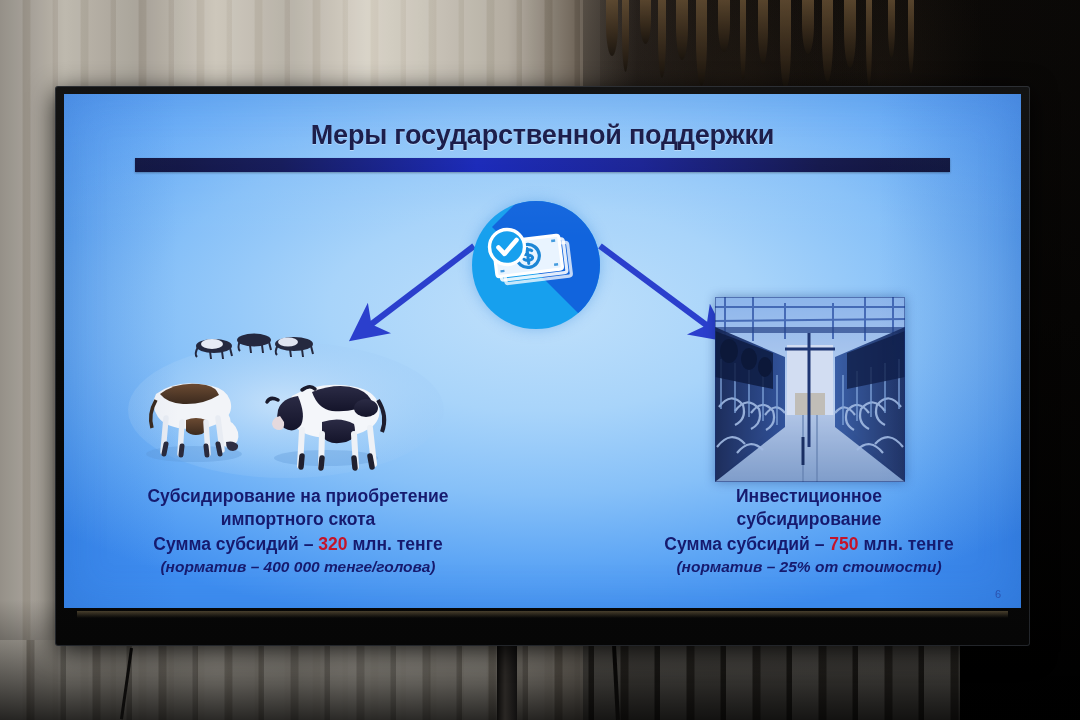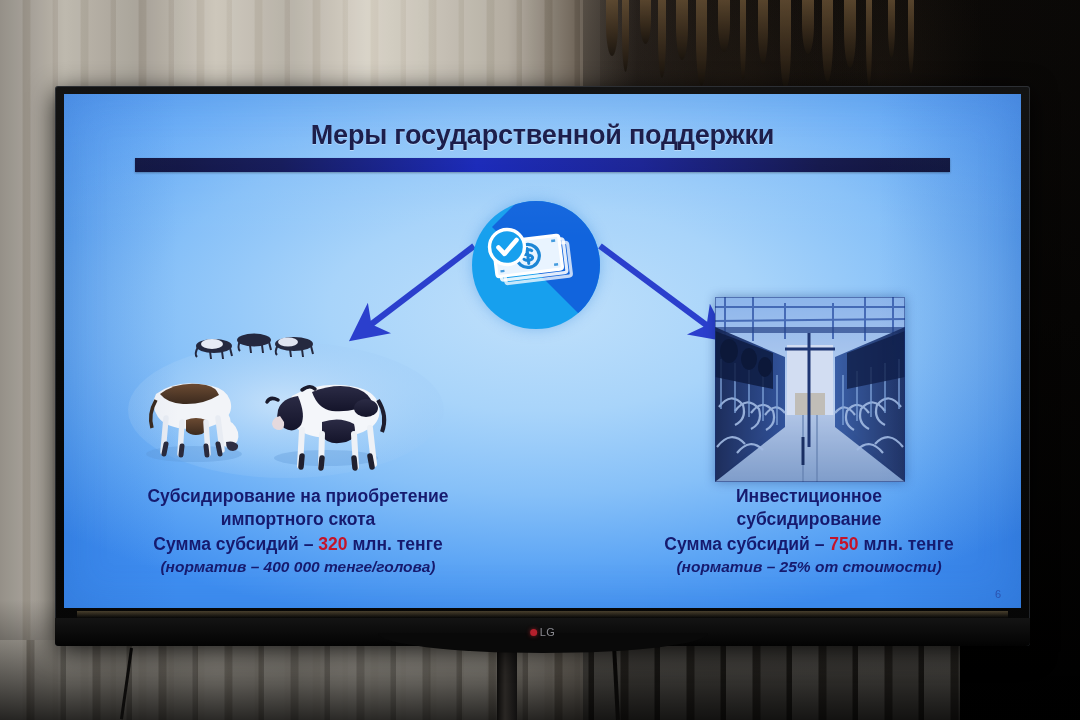--- a/index.html
+++ b/index.html
@@ -570,21 +570,14 @@
         <div class="cap-line2">субсидирование</div>
         <div class="cap-sum"><span>Сумма субсидий – </span><span class="cap-amount">750</span><span> млн. тенге</span></div>
         <div class="cap-note">(норматив – 25% от стоимости)</div>
       </div>
 
       <div class="slide-number">6</div>
     </div>
 
     <div class="tv-bezel-glow"></div>
     <div class="tv-bottom-reflect"></div>
-    <div class="tv-chin">
-      <div class="tv-chin-curve"></div>
-      <div class="lg-logo">
-        <span class="lg-dot"></span>
-        <span>LG</span>
-      </div>
-    </div>
   </div>
 </div>
 
 </body></html>

